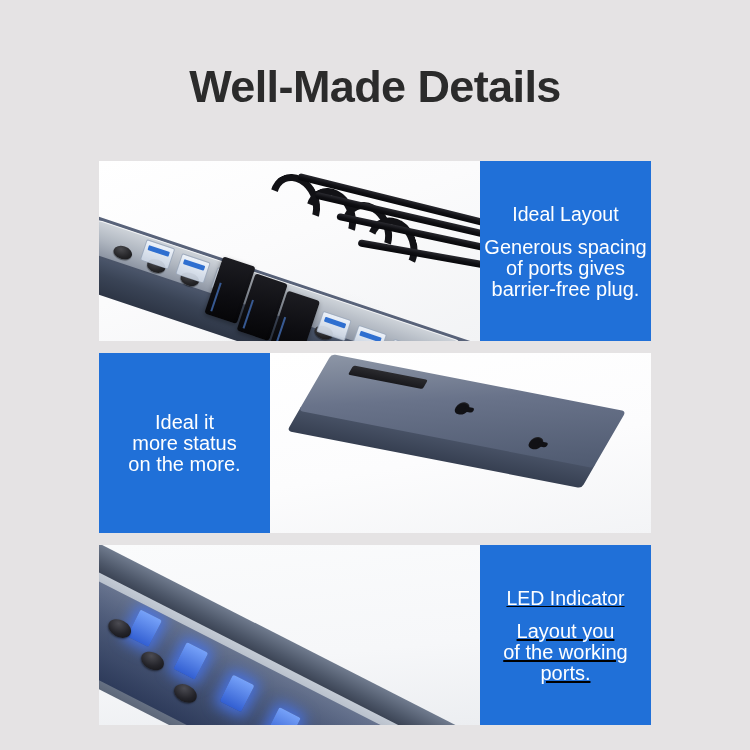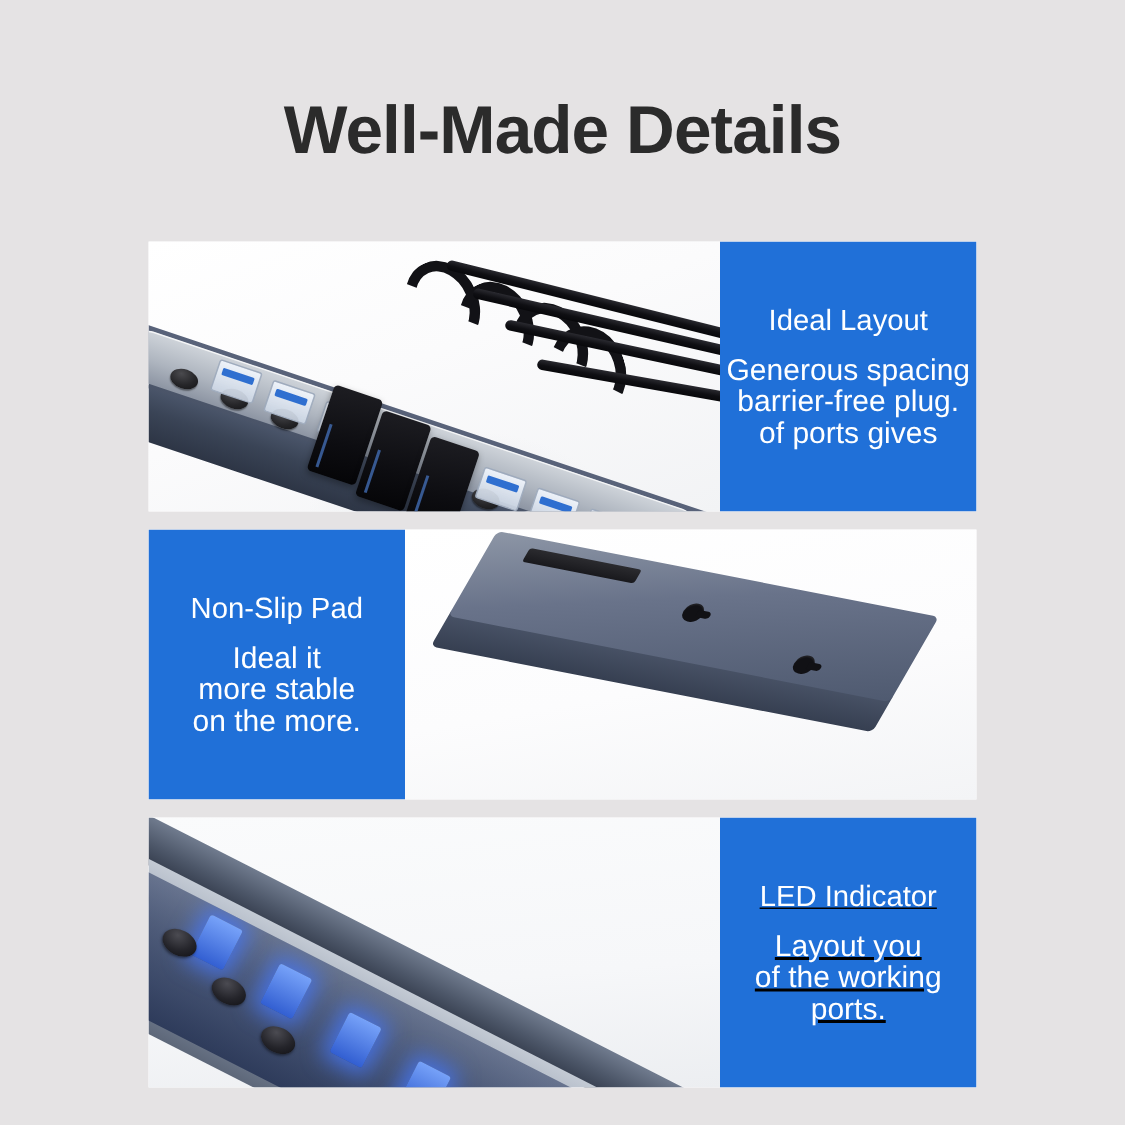--- a/index.html
+++ b/index.html
@@ -311,33 +311,32 @@
         <div class="cord" style="left:196px; top:36px;  width:200px; transform:rotate(14deg);"></div>
         <div class="cord" style="left:214px; top:52px;  width:190px; transform:rotate(13deg);"></div>
         <div class="cord" style="left:236px; top:70px;  width:176px; transform:rotate(12deg);"></div>
         <div class="cord" style="left:258px; top:92px;  width:160px; transform:rotate(10deg);"></div>
       </div>
 
       <div class="panel">
         <div class="panel-title">Ideal Layout</div>
         <div class="panel-body">
           <span>Generous spacing</span>
+          <span>of ports gives</span>
           <span>barrier-free plug.</span>
-          <span>of ports gives</span>
         </div>
       </div>
     </div>
 
     <div class="row">
 
       <div class="panel">
-        <div class="panel-title">Non-Slip Pad</div>
         <div class="panel-body">
           <span>Ideal it</span>
-          <span>more stable</span>
+          <span>more status</span>
           <span>on the more.</span>
         </div>
       </div>
 
       <div class="photo ph2">
         <div class="hub2">
           <div class="hub2-side"></div>
           <div class="hub2-top">
             <div class="pad-strip"></div>
             <div class="keyhole" style="left:142px; top:22px;"></div>

